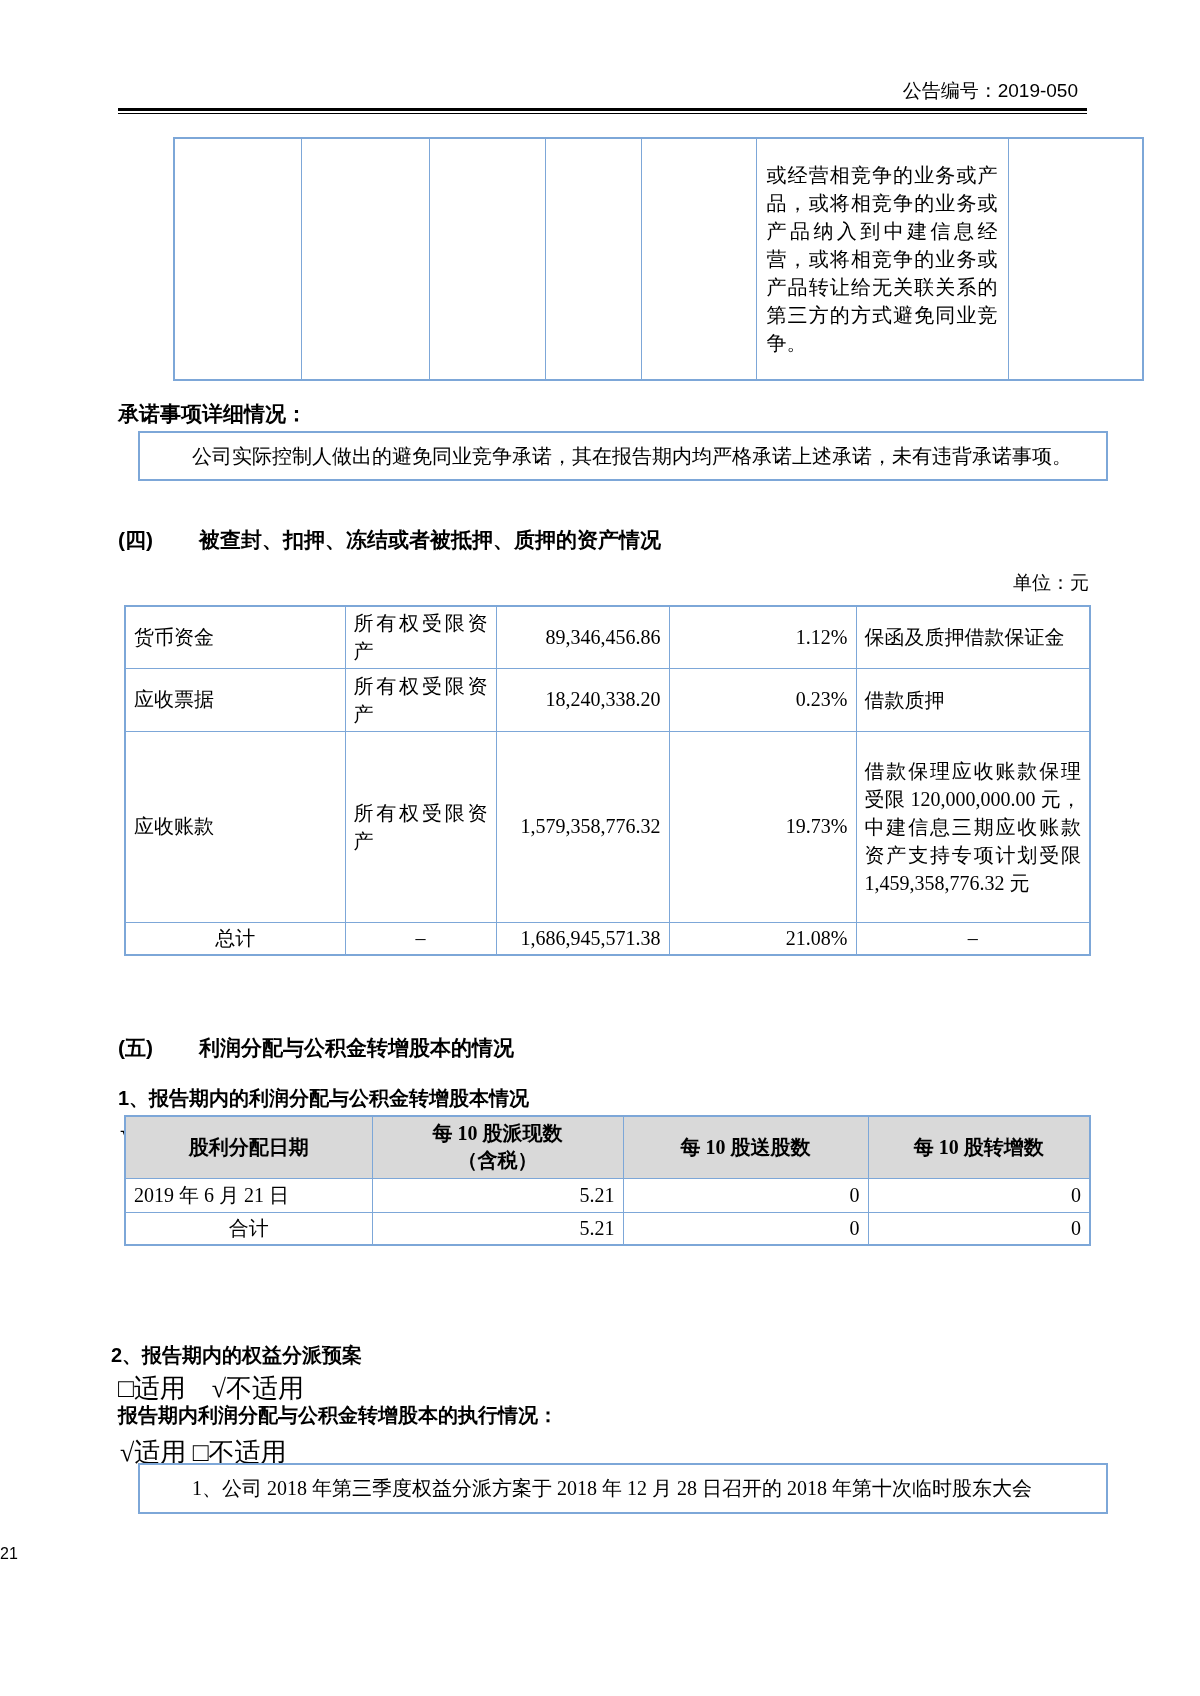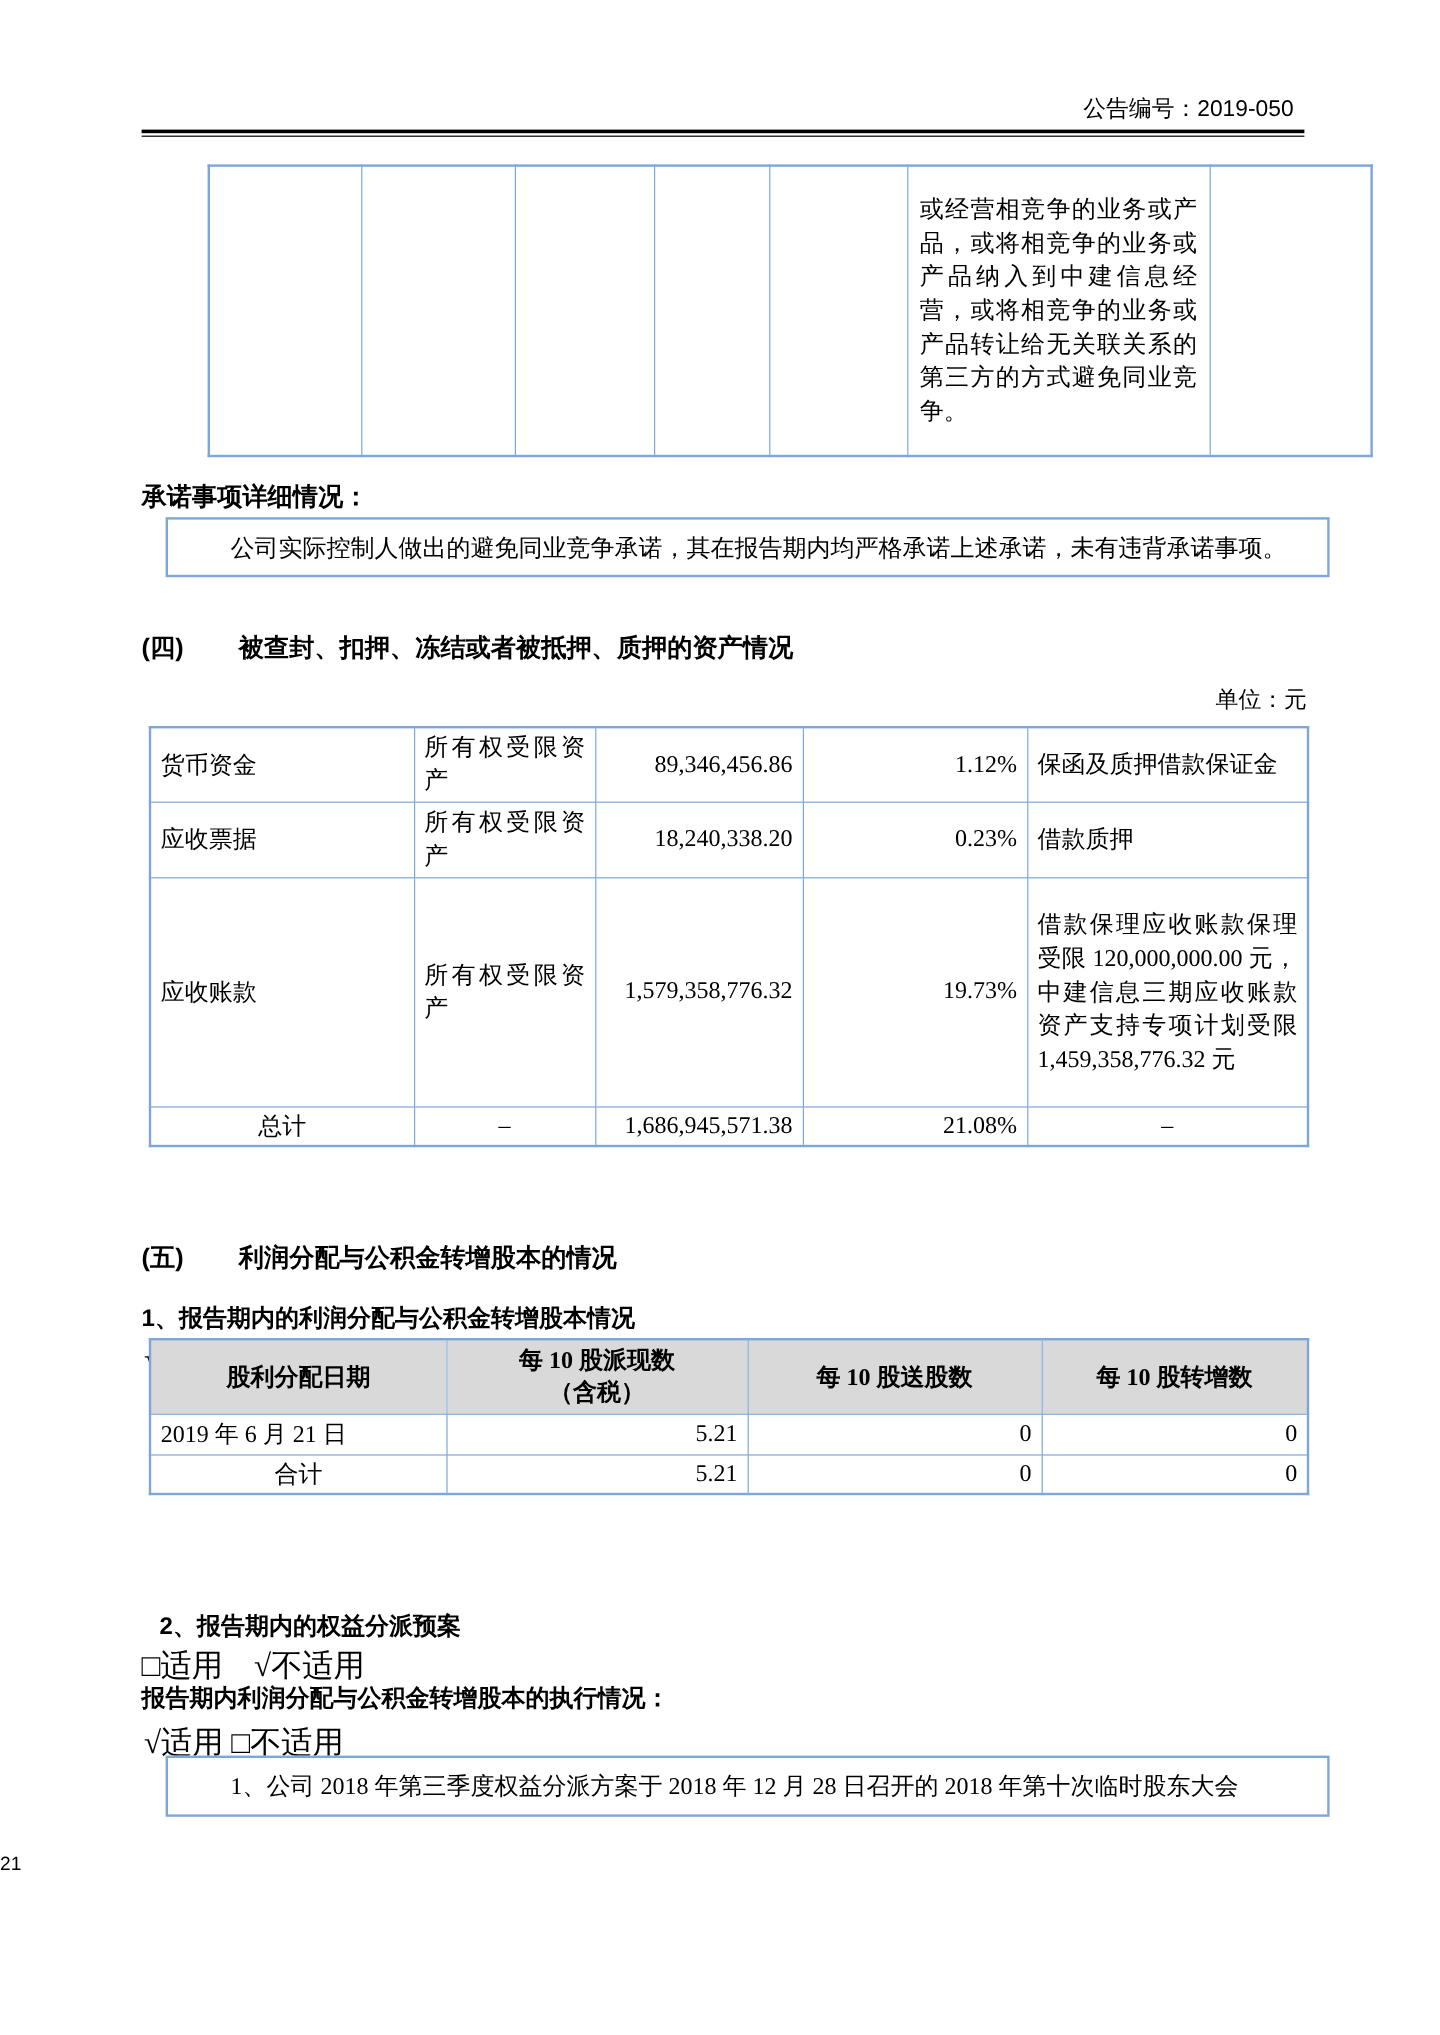--- a/index.html
+++ b/index.html
@@ -55,21 +55,21 @@
 
   
   #tableB{top:605px;left:124px;}
 
   
   .sub-heading{font-size:20px;}
   #sub1h{top:1085px;left:118px;}
   .applicable{font-size:26px;}
   #app1{top:1116px;left:120px;}
   #tableC{top:1115px;left:124px;}
-  #sub2h{top:1342px;left:133px;}
+  #sub2h{top:1342px;left:111px;}
   #app2{top:1371px;left:118px;}
   #exech{top:1402px;left:118px;}
   #app3{top:1435px;left:120px;}
   #boxB{top:1463px;height:47px;}
   #boxB .t{text-indent:52px;width:100%;}
 
   .page-num{top:1545px;left:0;width:100%;text-align:left;font-size:16px;font-family:"Liberation Sans", sans-serif;}
 </style>
 </head>
 <body>

